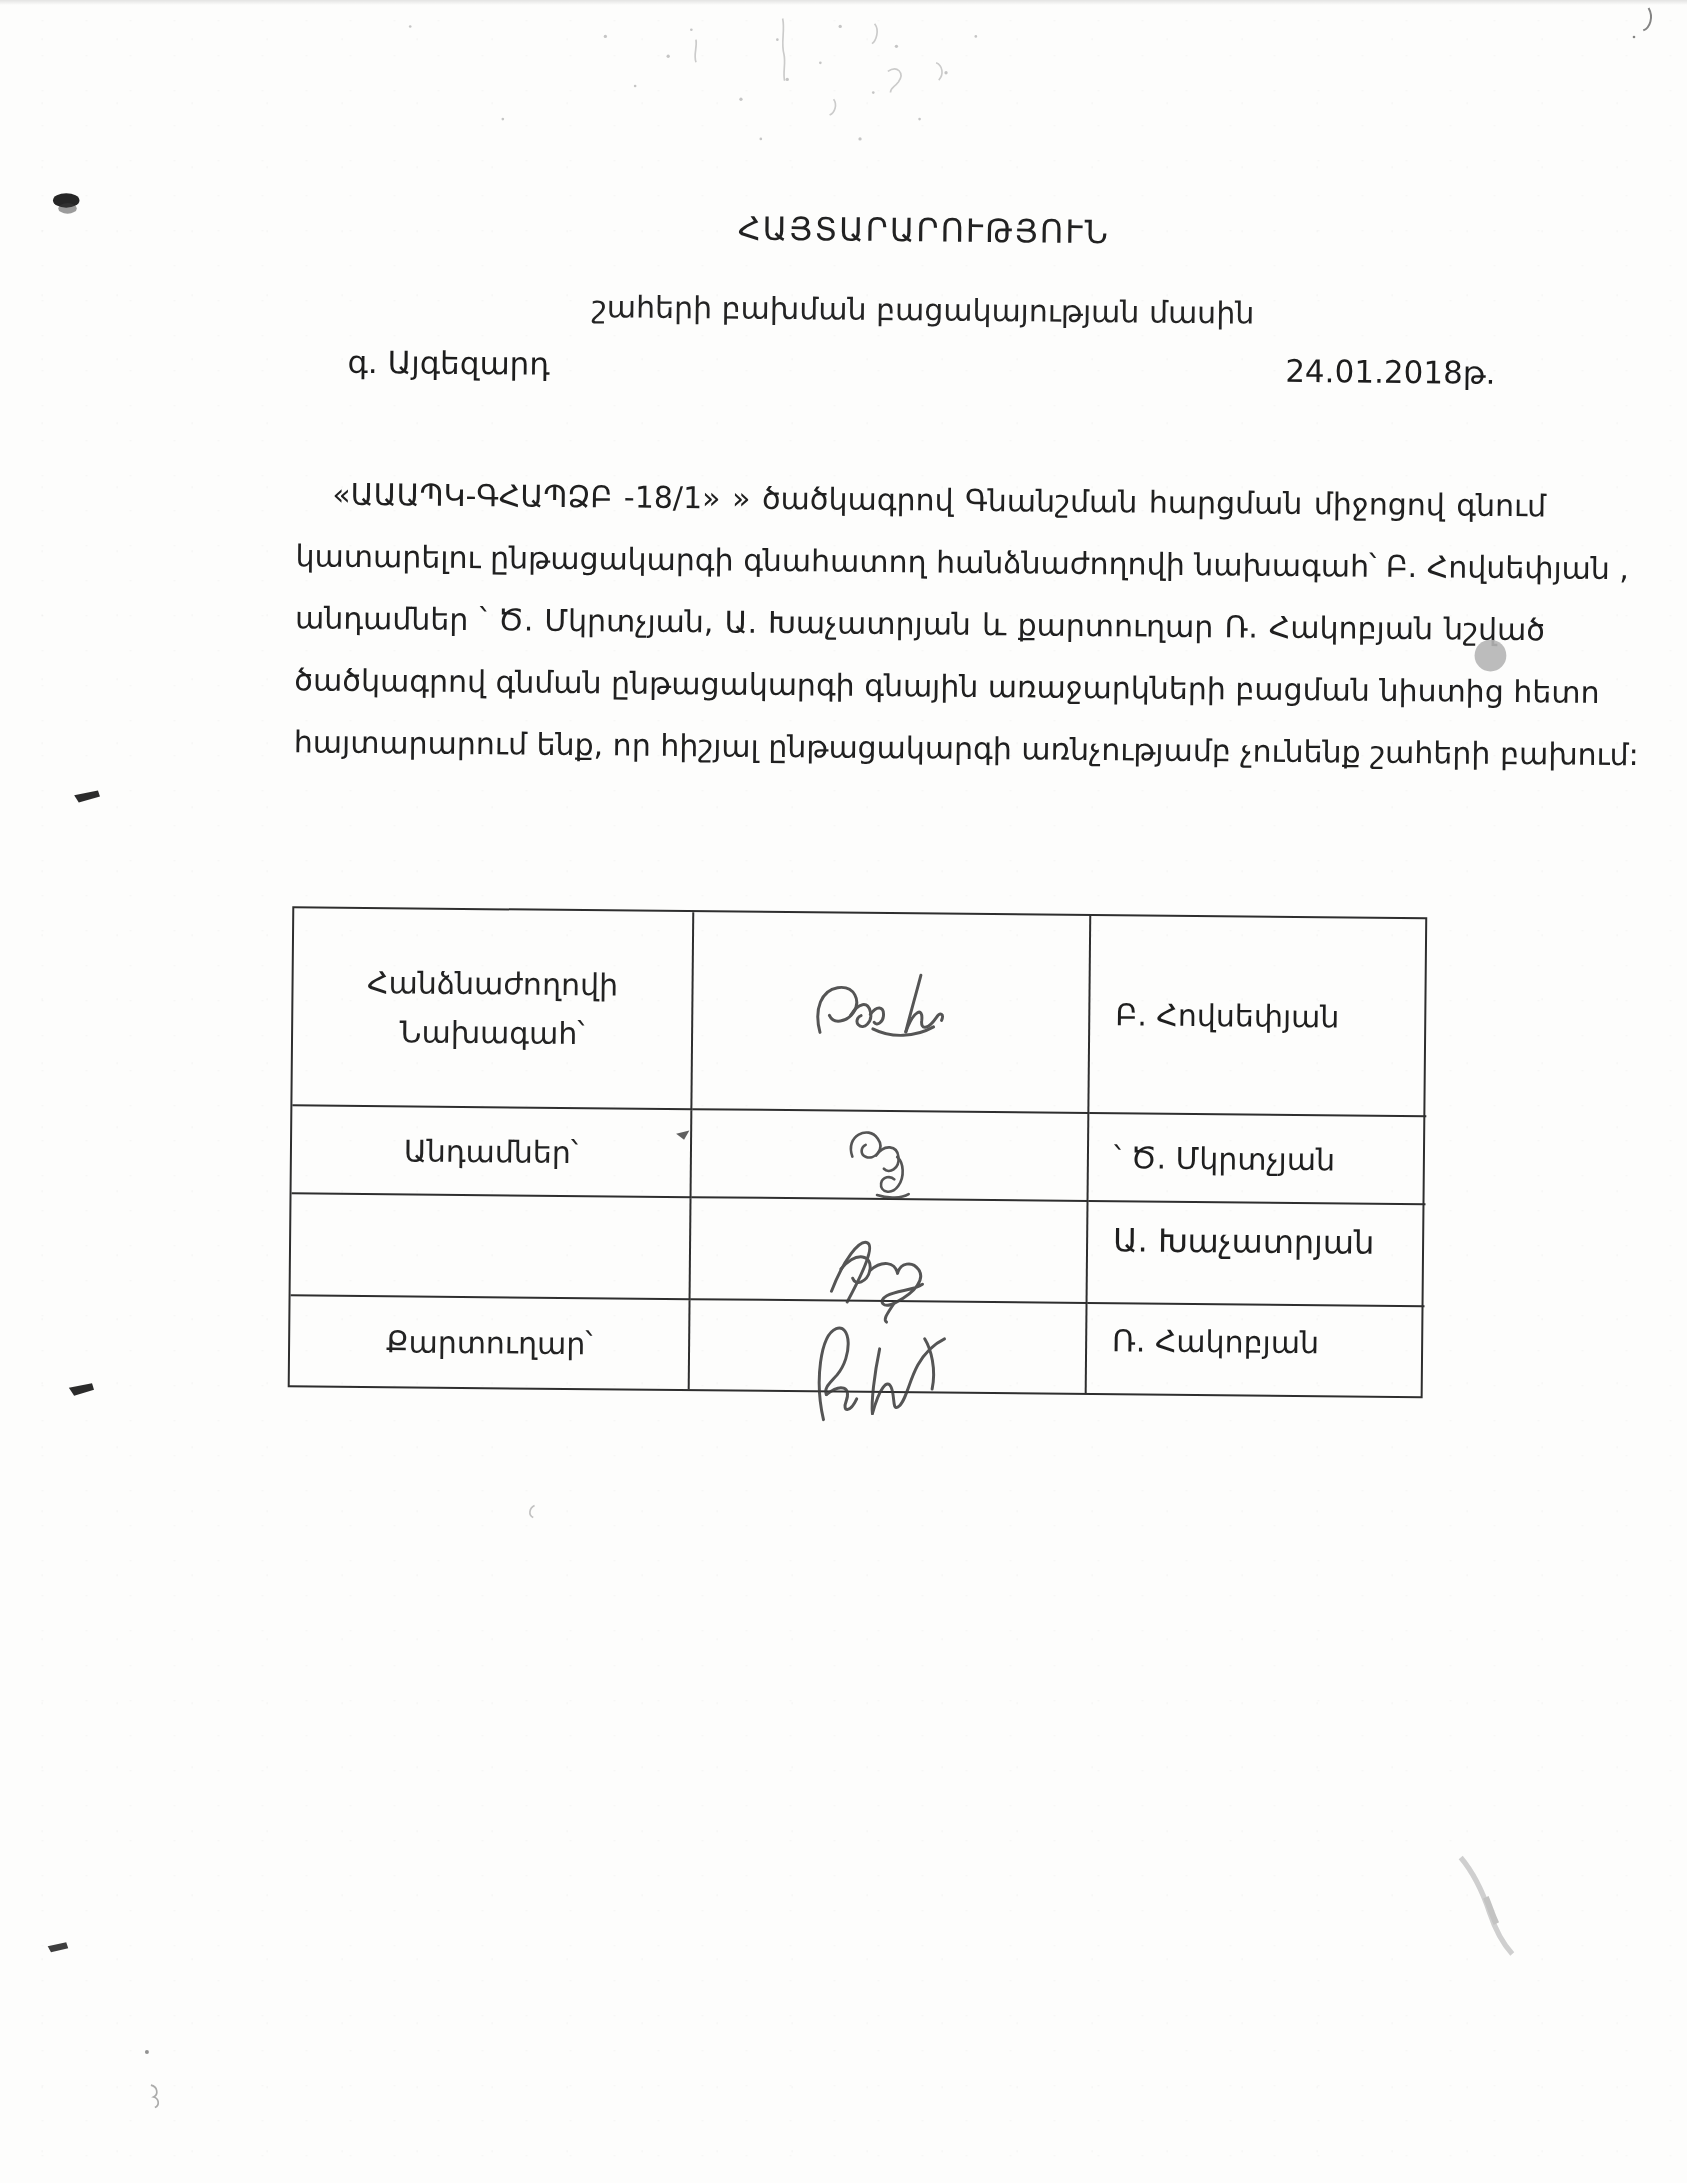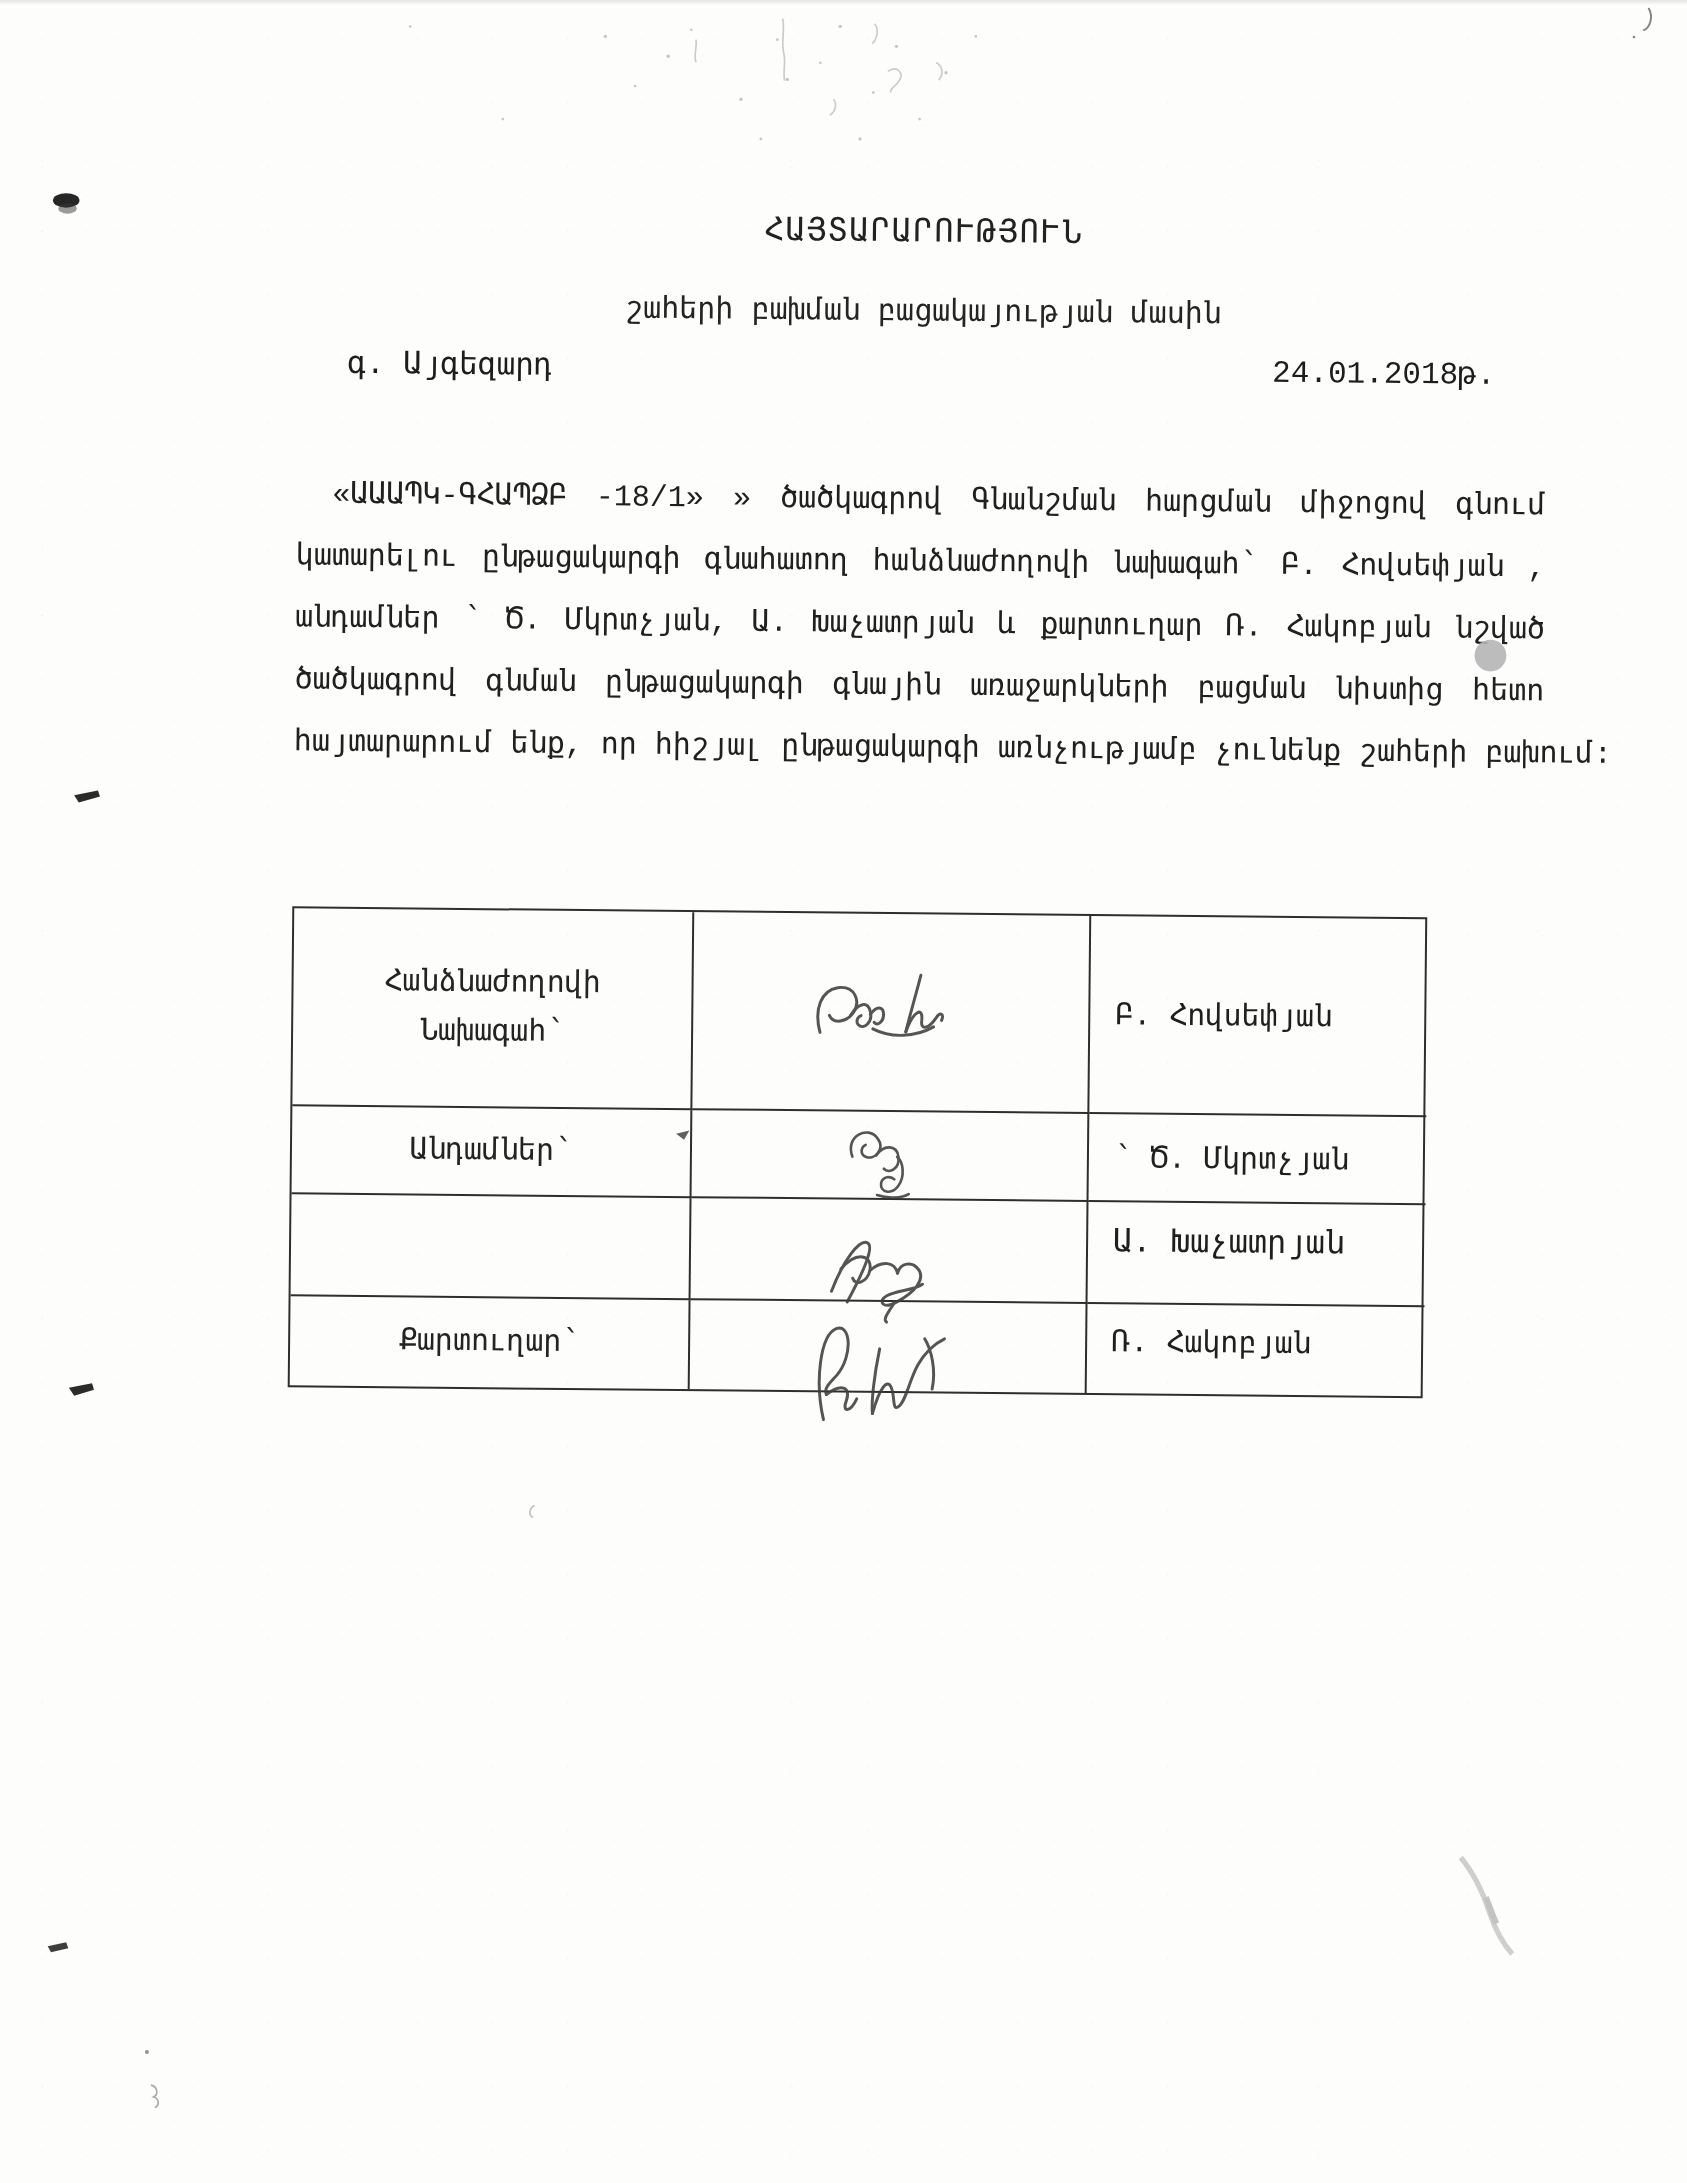--- a/index.html
+++ b/index.html
@@ -16,21 +16,20 @@
     position: absolute;
     inset: 0;
     width: 1687px;
     height: 2183px;
     background-color: #fdfdfc;
     background-image:
       radial-gradient(rgba(0,0,0,0.045) 0.7px, transparent 1.1px),
       radial-gradient(rgba(0,0,0,0.03) 0.7px, transparent 1px);
     background-size: 75px 64px, 44px 35px;
     background-position: 4.6px 7.3px, 20.5px 3.3px;
-    font-family: Liberation Mono, monospace;
   }
   .top-edge-shadow {
     position: absolute;
     left: 0; top: 0;
     width: 1687px; height: 4.6px;
     background: linear-gradient(to bottom, rgba(0,0,0,0.10), rgba(0,0,0,0));
   }
   
   .scan {
     position: absolute;

